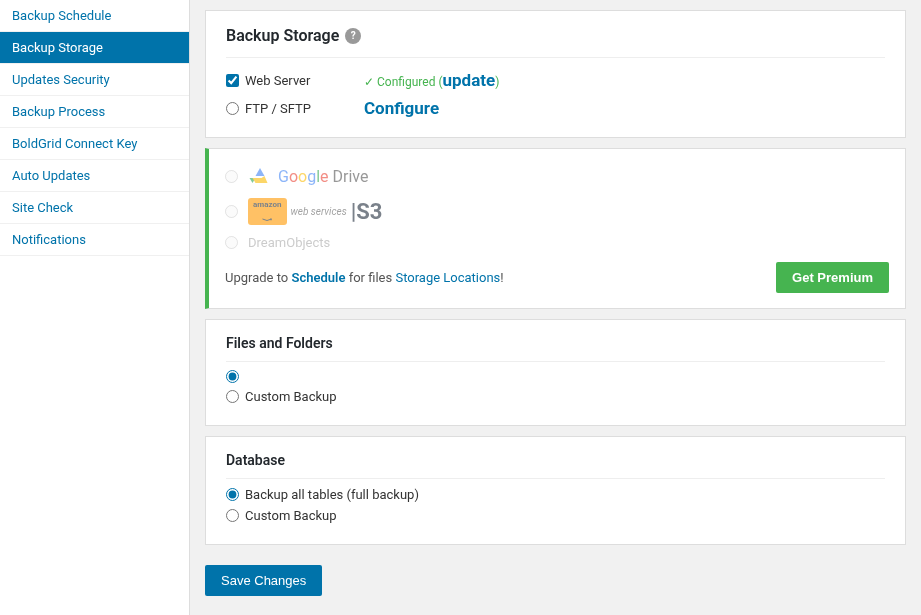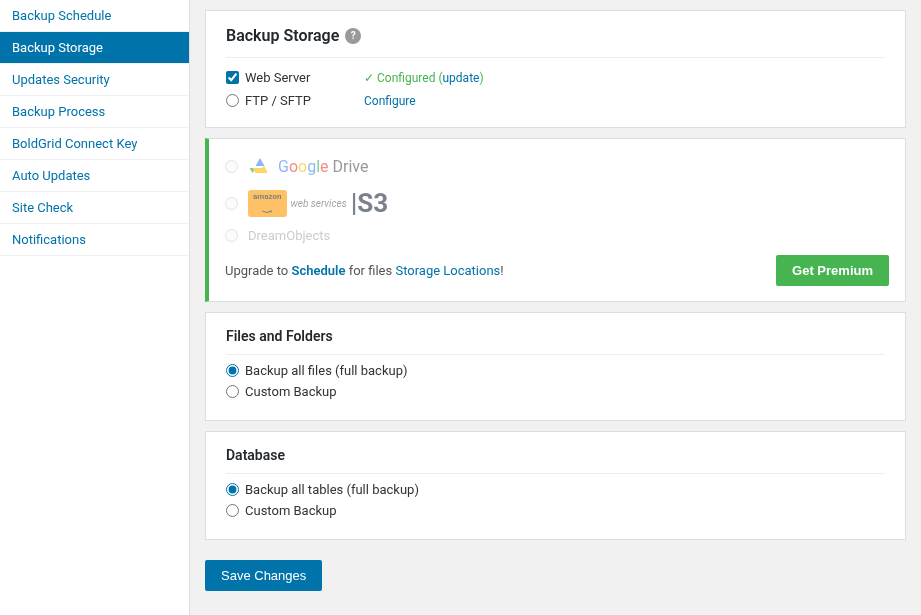--- a/index.html
+++ b/index.html
@@ -17,21 +17,21 @@
     .section { background: #fff; border: 1px solid #ddd; margin: 10px 15px; padding: 15px 20px; }
     .section-title { font-size: 14px; font-weight: 600; margin-bottom: 10px; color: #23282d; }
 
     .section-header { font-size: 16px; font-weight: 600; margin-bottom: 12px; color: #23282d; display: flex; align-items: center; gap: 6px; }
 
     .help-icon { display: inline-flex; align-items: center; justify-content: center; width: 16px; height: 16px; border-radius: 50%; background: #999; color: #fff; font-size: 10px; font-weight: bold; cursor: pointer; }
 
     .storage-row { display: flex; align-items: center; gap: 8px; padding: 4px 0; }
     .storage-row label { display: flex; align-items: center; gap: 6px; min-width: 130px; }
     .status-configured { color: #46b450; font-size: 12px; }
-    .status-configure { color: #0073aa; font-size: 12px; text-decoration: none; }
+    .status-configure { color: #0073aa; font-size: 17px; text-decoration: none; font-weight: bold; }
     .status-configured a { color: #0073aa; }
 
     .divider { border: none; border-top: 1px solid #eee; margin: 8px 0; }
 
     
     .premium-section { background: #fff; border: 1px solid #ddd; border-left: 4px solid #46b450; margin: 10px 15px; padding: 15px 16px; }
     .premium-options { display: flex; flex-direction: column; gap: 10px; }
     .premium-option { display: flex; align-items: center; gap: 10px; color: #aaa; }
     .premium-option-disabled { opacity: 0.6; }
     .premium-upgrade-row { margin-top: 12px; display: flex; align-items: center; justify-content: space-between; }
@@ -127,21 +127,21 @@
         <input type="radio" name="storage" disabled="" style="">
         <div class="amazon-s3-logo">
           <div style="background:#f90; border-radius:3px; padding:2px 5px; display:flex; align-items:center; gap:8px;flex-direction:column;">
             <span style="font-size:8px; font-weight:bold; color:#232f3e;">amazon</span>
             <svg width="10" height="6" viewBox="0 0 20 10">
               <path d="M1 3 Q10 9 19 3" stroke="#232f3e" stroke-width="2" fill="none"></path>
               <path d="M16 3 L19 3 L18 6" stroke="#232f3e" stroke-width="1.5" fill="none"></path>
             </svg>
           </div>
           <span style="font-size:10px; color:#666; font-style:italic;">web services</span>
-          <span style="font-size:26px; font-weight:bold; color:#232f3e;">|S3</span>
+          <span style="font-size:22px; font-weight:bold; color:#232f3e;">|S3</span>
         </div>
       </div>
 
       <div class="premium-option premium-option-disabled">
         <input type="radio" name="storage" disabled="" style="">
         <span>DreamObjects</span>
       </div>
 
     </div>
 
@@ -155,21 +155,20 @@
       <button class="get-premium-btn">Get Premium</button>
     </div>
   </div>
 
   <div class="section">
     <div class="section-title">Files and Folders</div>
     <hr class="divider">
     <div id="files-options">
         <div class="radio-option">
           <input type="radio" name="files-backup" checked="" style="">
-          <label>Backup all files (full backup)</label>
         </div>
         <div class="radio-option">
           <input type="radio" name="files-backup" style="">
           <label>Custom Backup</label>
         </div>
       </div>
   </div>
 
   <div class="section">
     <div class="section-title">Database</div>

